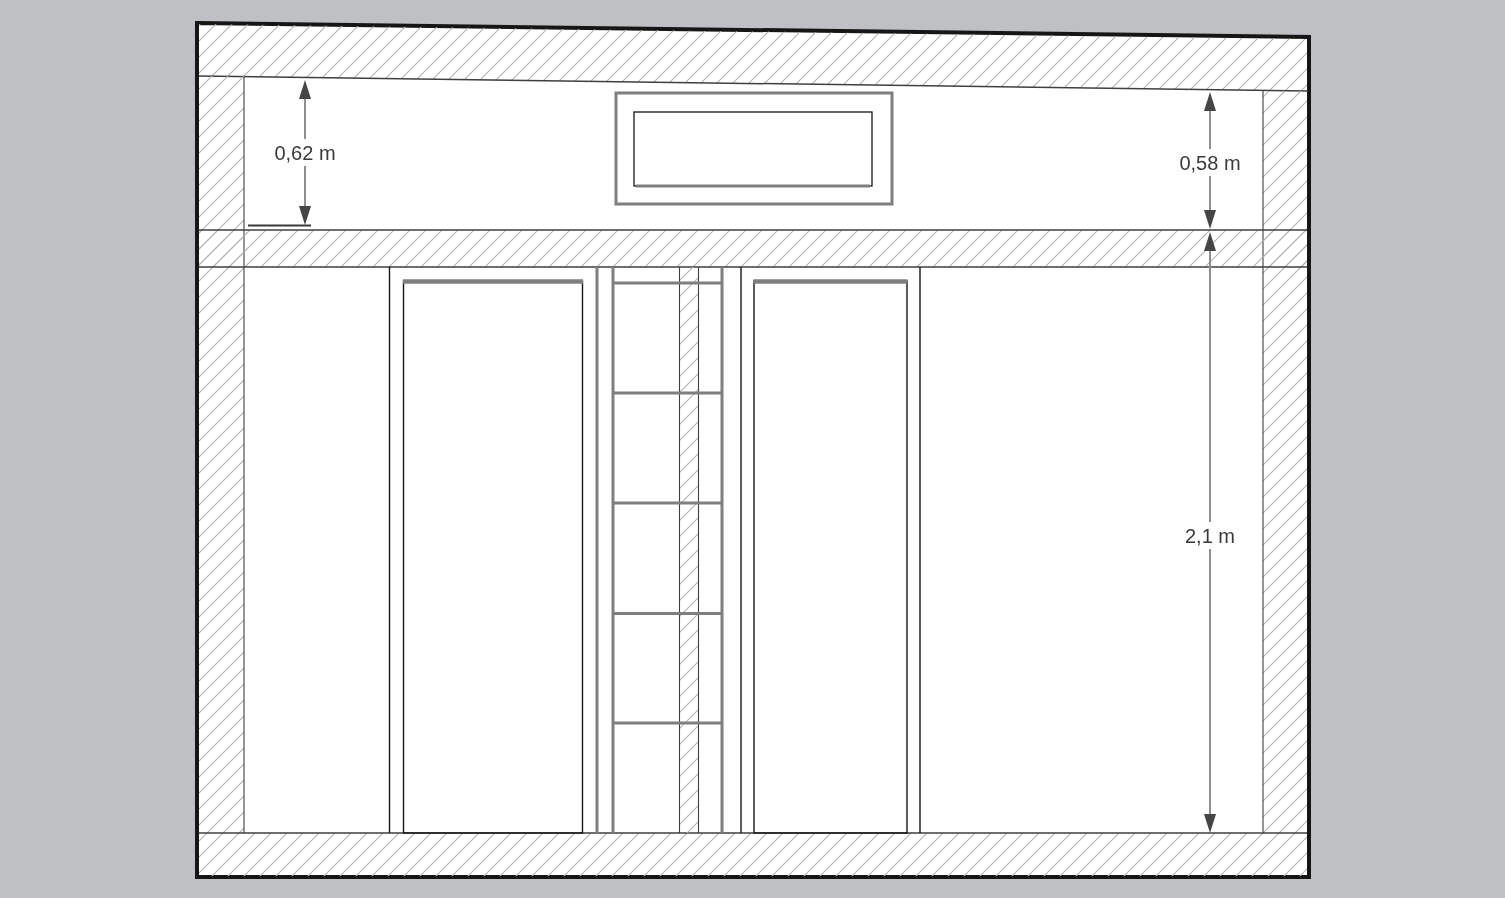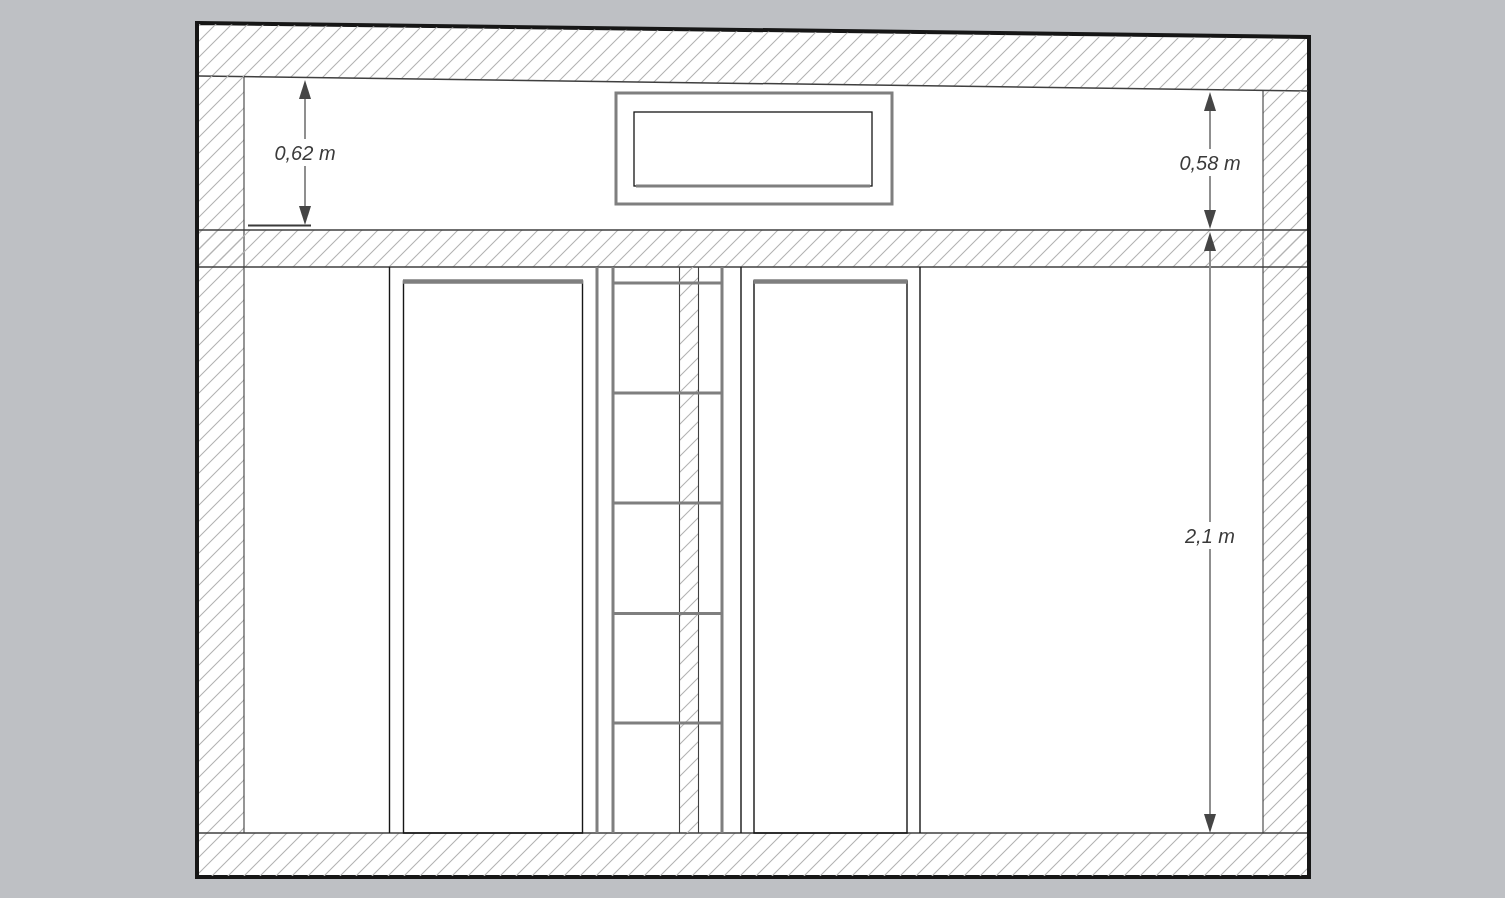--- a/index.html
+++ b/index.html
@@ -4,21 +4,20 @@
 <style>
   html, body { margin: 0; padding: 0; }
   body { background: var(--bg, #bec0c4); }
   .stage {
     position: relative;
     width: 1505px;
     height: 898px;
     background: var(--bg, #bec0c4);
     overflow: hidden;
     font-family: "Liberation Sans", sans-serif;
-    font-style: italic;
   }
   svg { display: block; }
 
   .paper       { fill: var(--paper,#fff); stroke: var(--ink,#161616); stroke-width: 4; }
   .hatch-fill  { fill: url(#hatch); stroke: none; }
   .hatchline   { stroke: var(--hatch,#b4b4b4); stroke-width: 1.1; fill: none; }
   .edge        { stroke: var(--edge,#3f3f3f); stroke-width: 1.5; fill: none; }
   .edge-soft   { stroke: var(--edge,#3f3f3f); stroke-width: 1.1; fill: none; }
   .black-thin  { stroke: var(--ink,#161616); stroke-width: 1.4; fill: none; }
   .gray3       { stroke: var(--frame,#7f7f7f); stroke-width: 3; fill: none; }

